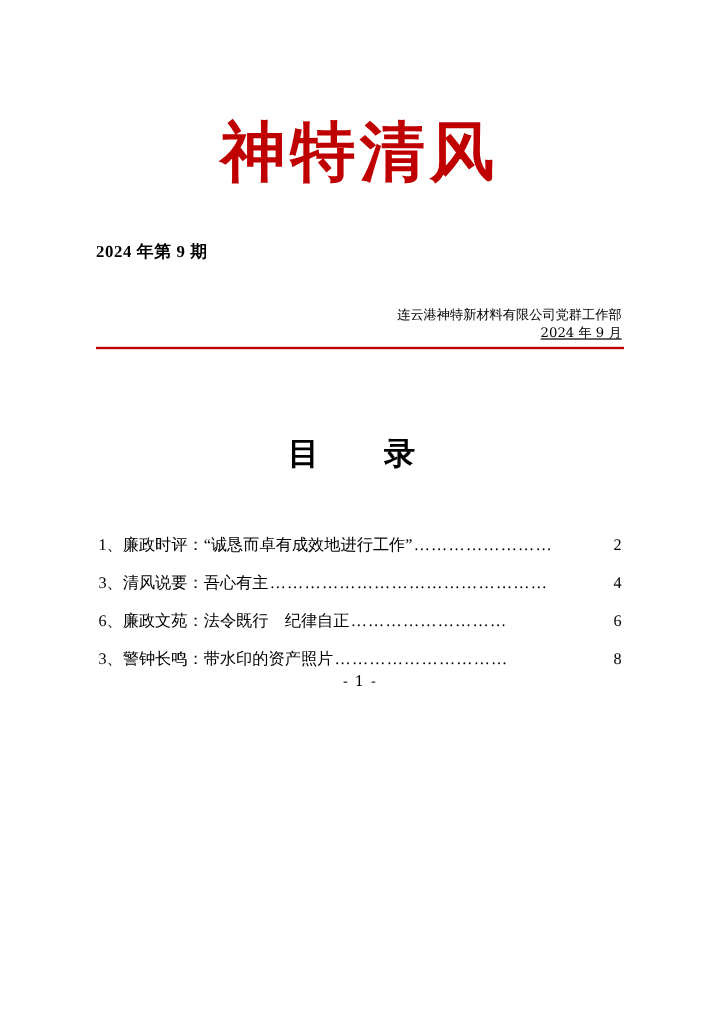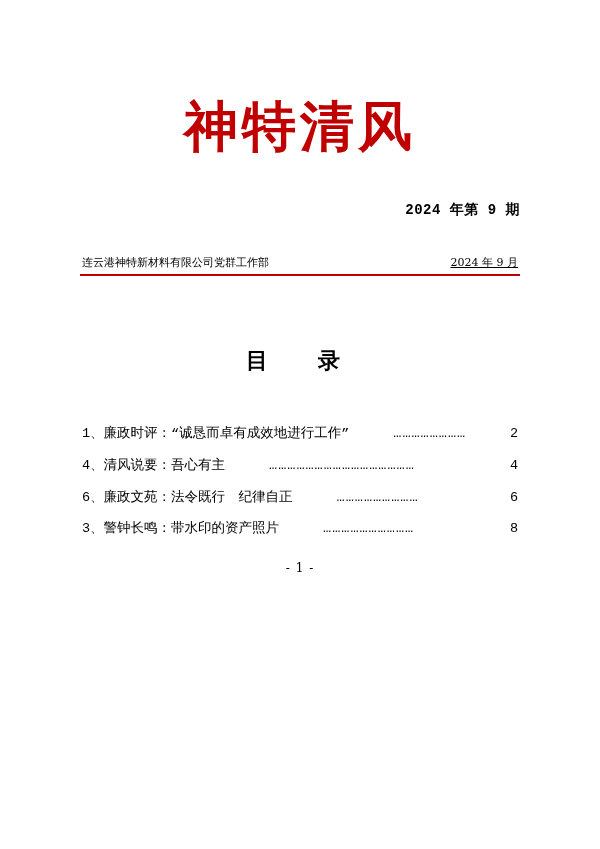--- a/index.html
+++ b/index.html
@@ -28,67 +28,67 @@
     color: #c00000;
     font-family: "DejaVu Serif", "Liberation Serif", serif;
     font-weight: bold;
     font-size: 54px;
     letter-spacing: 4px;
     padding-top: 95px;
     line-height: 1.15;
   }
 
   .issue-line {
-    text-align: right;
-    font-family: Liberation Mono, monospace;
+    text-align: left;
+    font-family: Liberation Serif, serif;
     font-weight: bold;
     font-size: 14px;
     margin-top: 44px;
     letter-spacing: 0.5px;
   }
 
   .imprint {
     display: flex;
     justify-content: space-between;
     align-items: flex-end;
     font-size: 11px;
     margin-top: 36px;
     padding: 0 2px 4px 2px;
     font-family: "DejaVu Serif", "Liberation Serif", serif;
+    flex-direction: column;
   }
   .imprint .org { letter-spacing: 0px; }
   .imprint .date { letter-spacing: 0px; text-decoration: underline; }
 
   .rule {
     border-top: 2px solid #c00000;
     margin: 0 0 0 0;
     height: 0;
   }
 
   .toc-title {
     text-align: center;
     font-family: "DejaVu Serif", "Liberation Serif", serif;
     font-weight: bold;
-    font-size: 22px;
+    font-size: 26px;
     letter-spacing: 14px;
     margin-top: 70px;
   }
 
   .toc-list {
     margin-top: 42px;
     padding: 0 2px;
   }
   .toc-item {
-    font-family: Liberation Mono, monospace;
+    font-family: Liberation Serif, serif;
     font-size: 13.5px;
     line-height: 2.35;
     display: flex;
     align-items: flex-end;
     white-space: nowrap;
-    gap: 43px;
   }
   .toc-item .label {
     flex: 0 0 auto;
   }
   .toc-item .leader {
     flex: 1 1 auto;
     overflow: hidden;
     white-space: nowrap;
     letter-spacing: 1px;
     font-size: 13.5px;
@@ -130,21 +130,21 @@
 
   <div class="toc-list">
 
     <div class="toc-item">
       <span class="label">1、廉政时评：“诚恳而卓有成效地进行工作”</span>
       <span class="leader">……………………</span>
       <span class="page-no">2</span>
     </div>
 
     <div class="toc-item">
-      <span class="label">4、清风说要：吾心有主</span>
+      <span class="label">3、清风说要：吾心有主</span>
       <span class="leader">…………………………………………</span>
       <span class="page-no">4</span>
     </div>
 
     <div class="toc-item">
       <span class="label">6、廉政文苑：法令既行　纪律自正</span>
       <span class="leader">………………………</span>
       <span class="page-no">6</span>
     </div>
 

